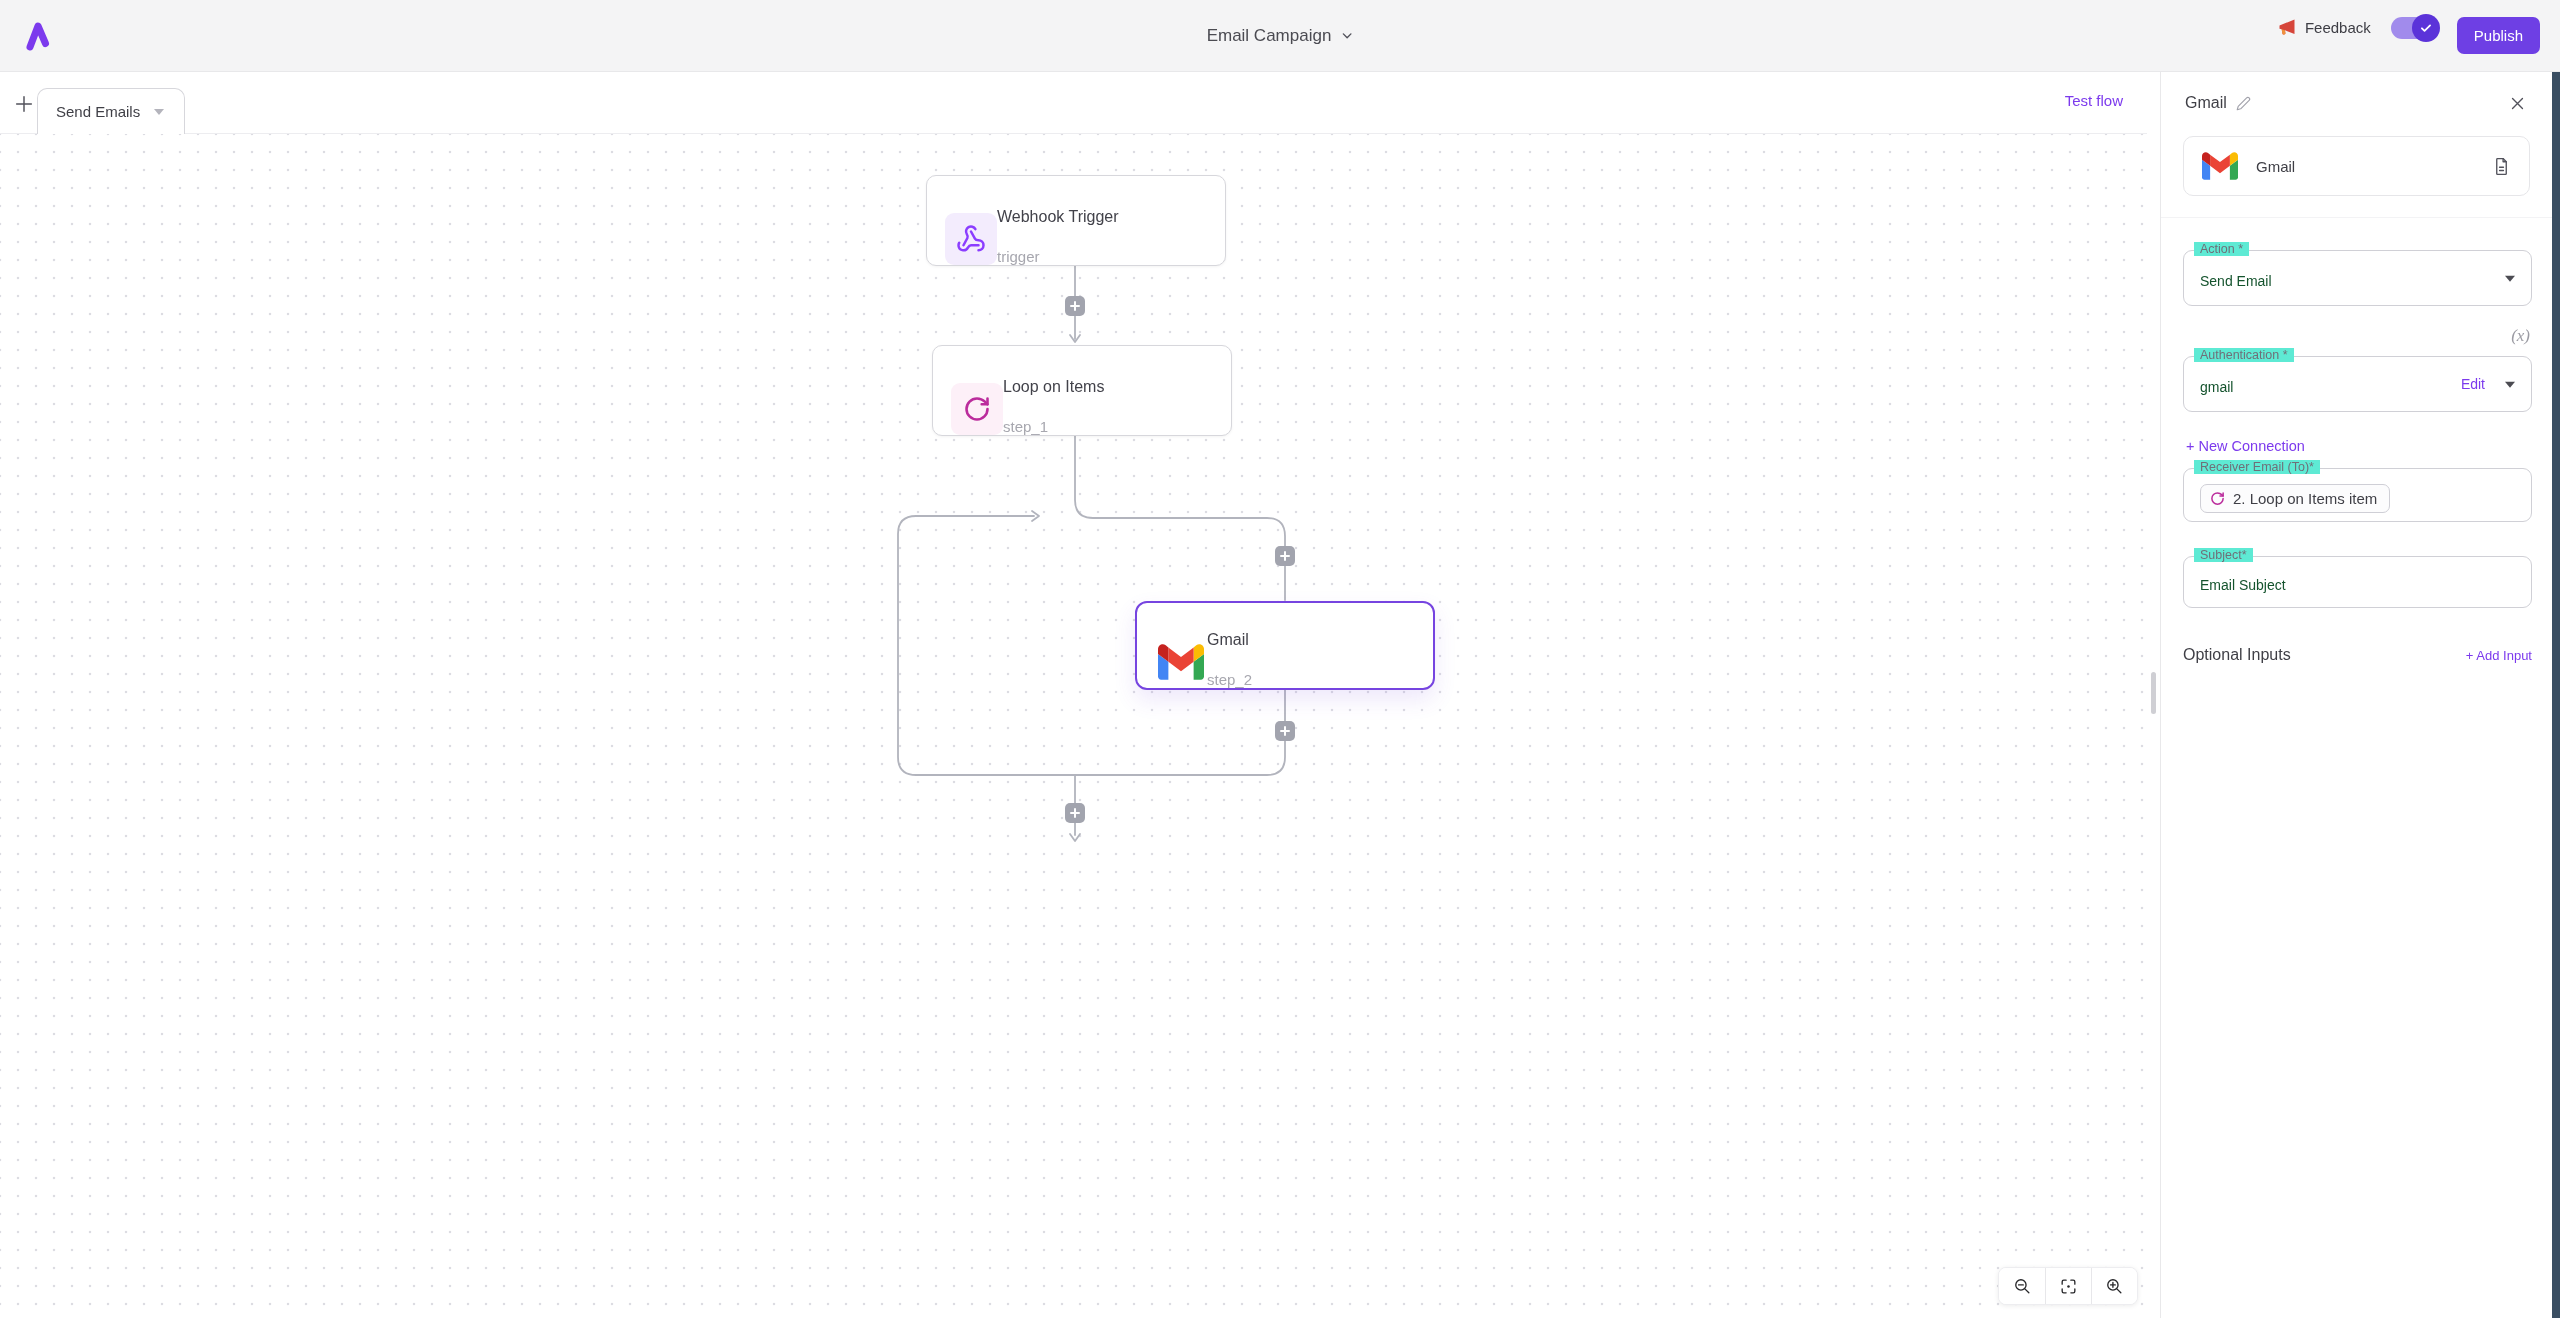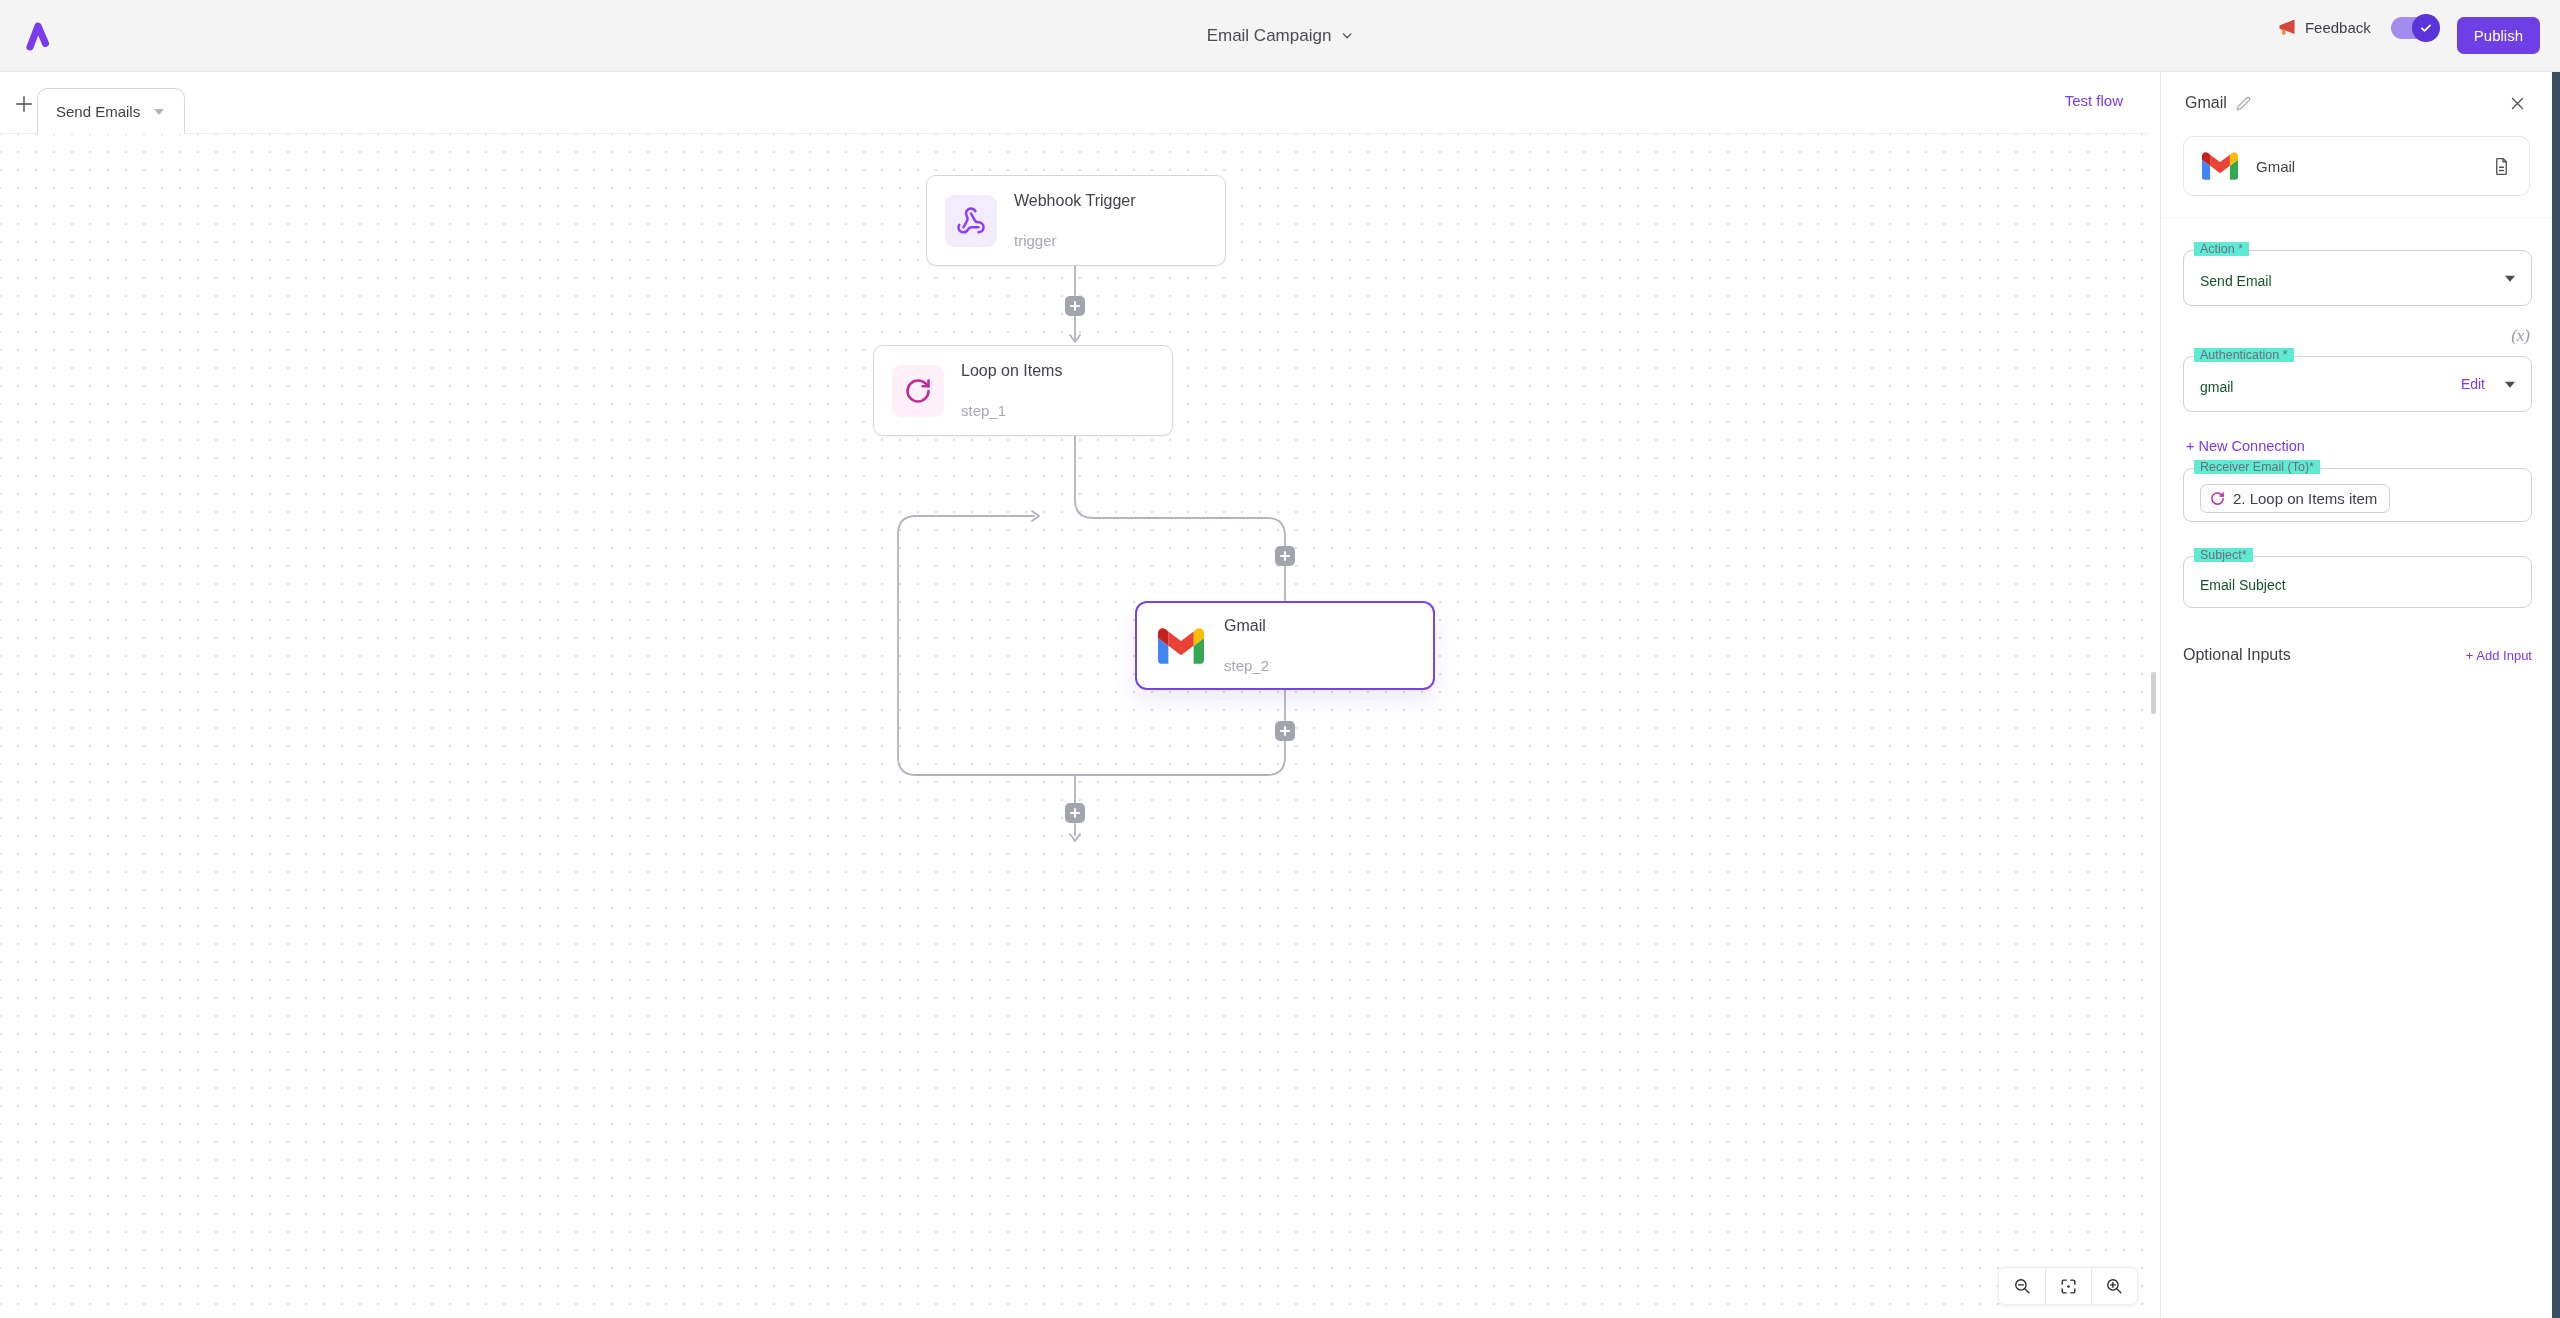--- a/index.html
+++ b/index.html
@@ -38,21 +38,21 @@
               background:#fff; border:1px solid #d7d7dc; border-bottom:none;
               border-radius:10px 10px 0 0; display:flex; align-items:center; gap:14px;
               padding:0 16px 0 18px; cursor:pointer; }
   .tab-label { font-size:15px; color:#3f3f46; }
   .tab-caret { width:0; height:0; border-left:5px solid transparent; border-right:5px solid transparent;
                border-top:6px solid #b4b4bc; }
   .test-flow { position:absolute; right:24px; top:20px; color:#7c3aed; font-size:15px; cursor:pointer; }
 
   .flow-svg { position:absolute; left:0; top:0; z-index:1; pointer-events:none; }
 
-  .node { position:absolute; z-index:2; display:flex; align-items:center; gap:17px; padding:0 18px;
+  .node { position:absolute; z-index:2; display:flex; align-items:flex-end; padding:0 18px;
           background:#fff; border:1px solid #d7d7dc; border-radius:10px;
           box-shadow:0 1px 3px rgba(0,0,0,.05); cursor:pointer; }
   .node-icon-box { width:52px; height:52px; border-radius:9px; display:flex; flex:none;
                    align-items:center; justify-content:center; }
   .node-title { font-size:16px; color:#42424a; }
   .node-sub { font-size:15px; color:#a7a7af; margin-top:22px; }
   .node-selected { border:2.5px solid #7644e0; border-radius:12px;
                    box-shadow:0 10px 22px rgba(118,68,224,.12); }
 
   .plus-step { position:absolute; z-index:2; width:20px; height:20px; border-radius:5px;
@@ -188,21 +188,21 @@
             <path d="m6 17 3.13-5.78c.53-.97.1-2.18-.5-3.1a4 4 0 1 1 6.89-4.06"></path>
             <path d="m12 6 3.13 5.73C15.66 12.7 16.9 13 18 13a4 4 0 0 1 0 8"></path>
           </svg>
         </div>
         <div>
           <div class="node-title">Webhook Trigger</div>
           <div class="node-sub">trigger</div>
         </div>
       </div>
 
-      <div class="node" style="left:873px; top:273px; width:300px; height:91px;">
+      <div class="node" style="left:932px; top:273px; width:300px; height:91px;">
         <div class="node-icon-box" style="background:#fdf0f8;">
           <svg width="28" height="28" viewBox="0 0 24 24" fill="none" stroke="#bb2c9c" stroke-width="2.2" stroke-linecap="round" stroke-linejoin="round">
             <path d="M21 12a9 9 0 1 1-9-9c2.52 0 4.93 1 6.74 2.74L21 8"></path>
             <path d="M21 3v5h-5"></path>
           </svg>
         </div>
         <div>
           <div class="node-title">Loop on Items</div>
           <div class="node-sub">step_1</div>
         </div>

